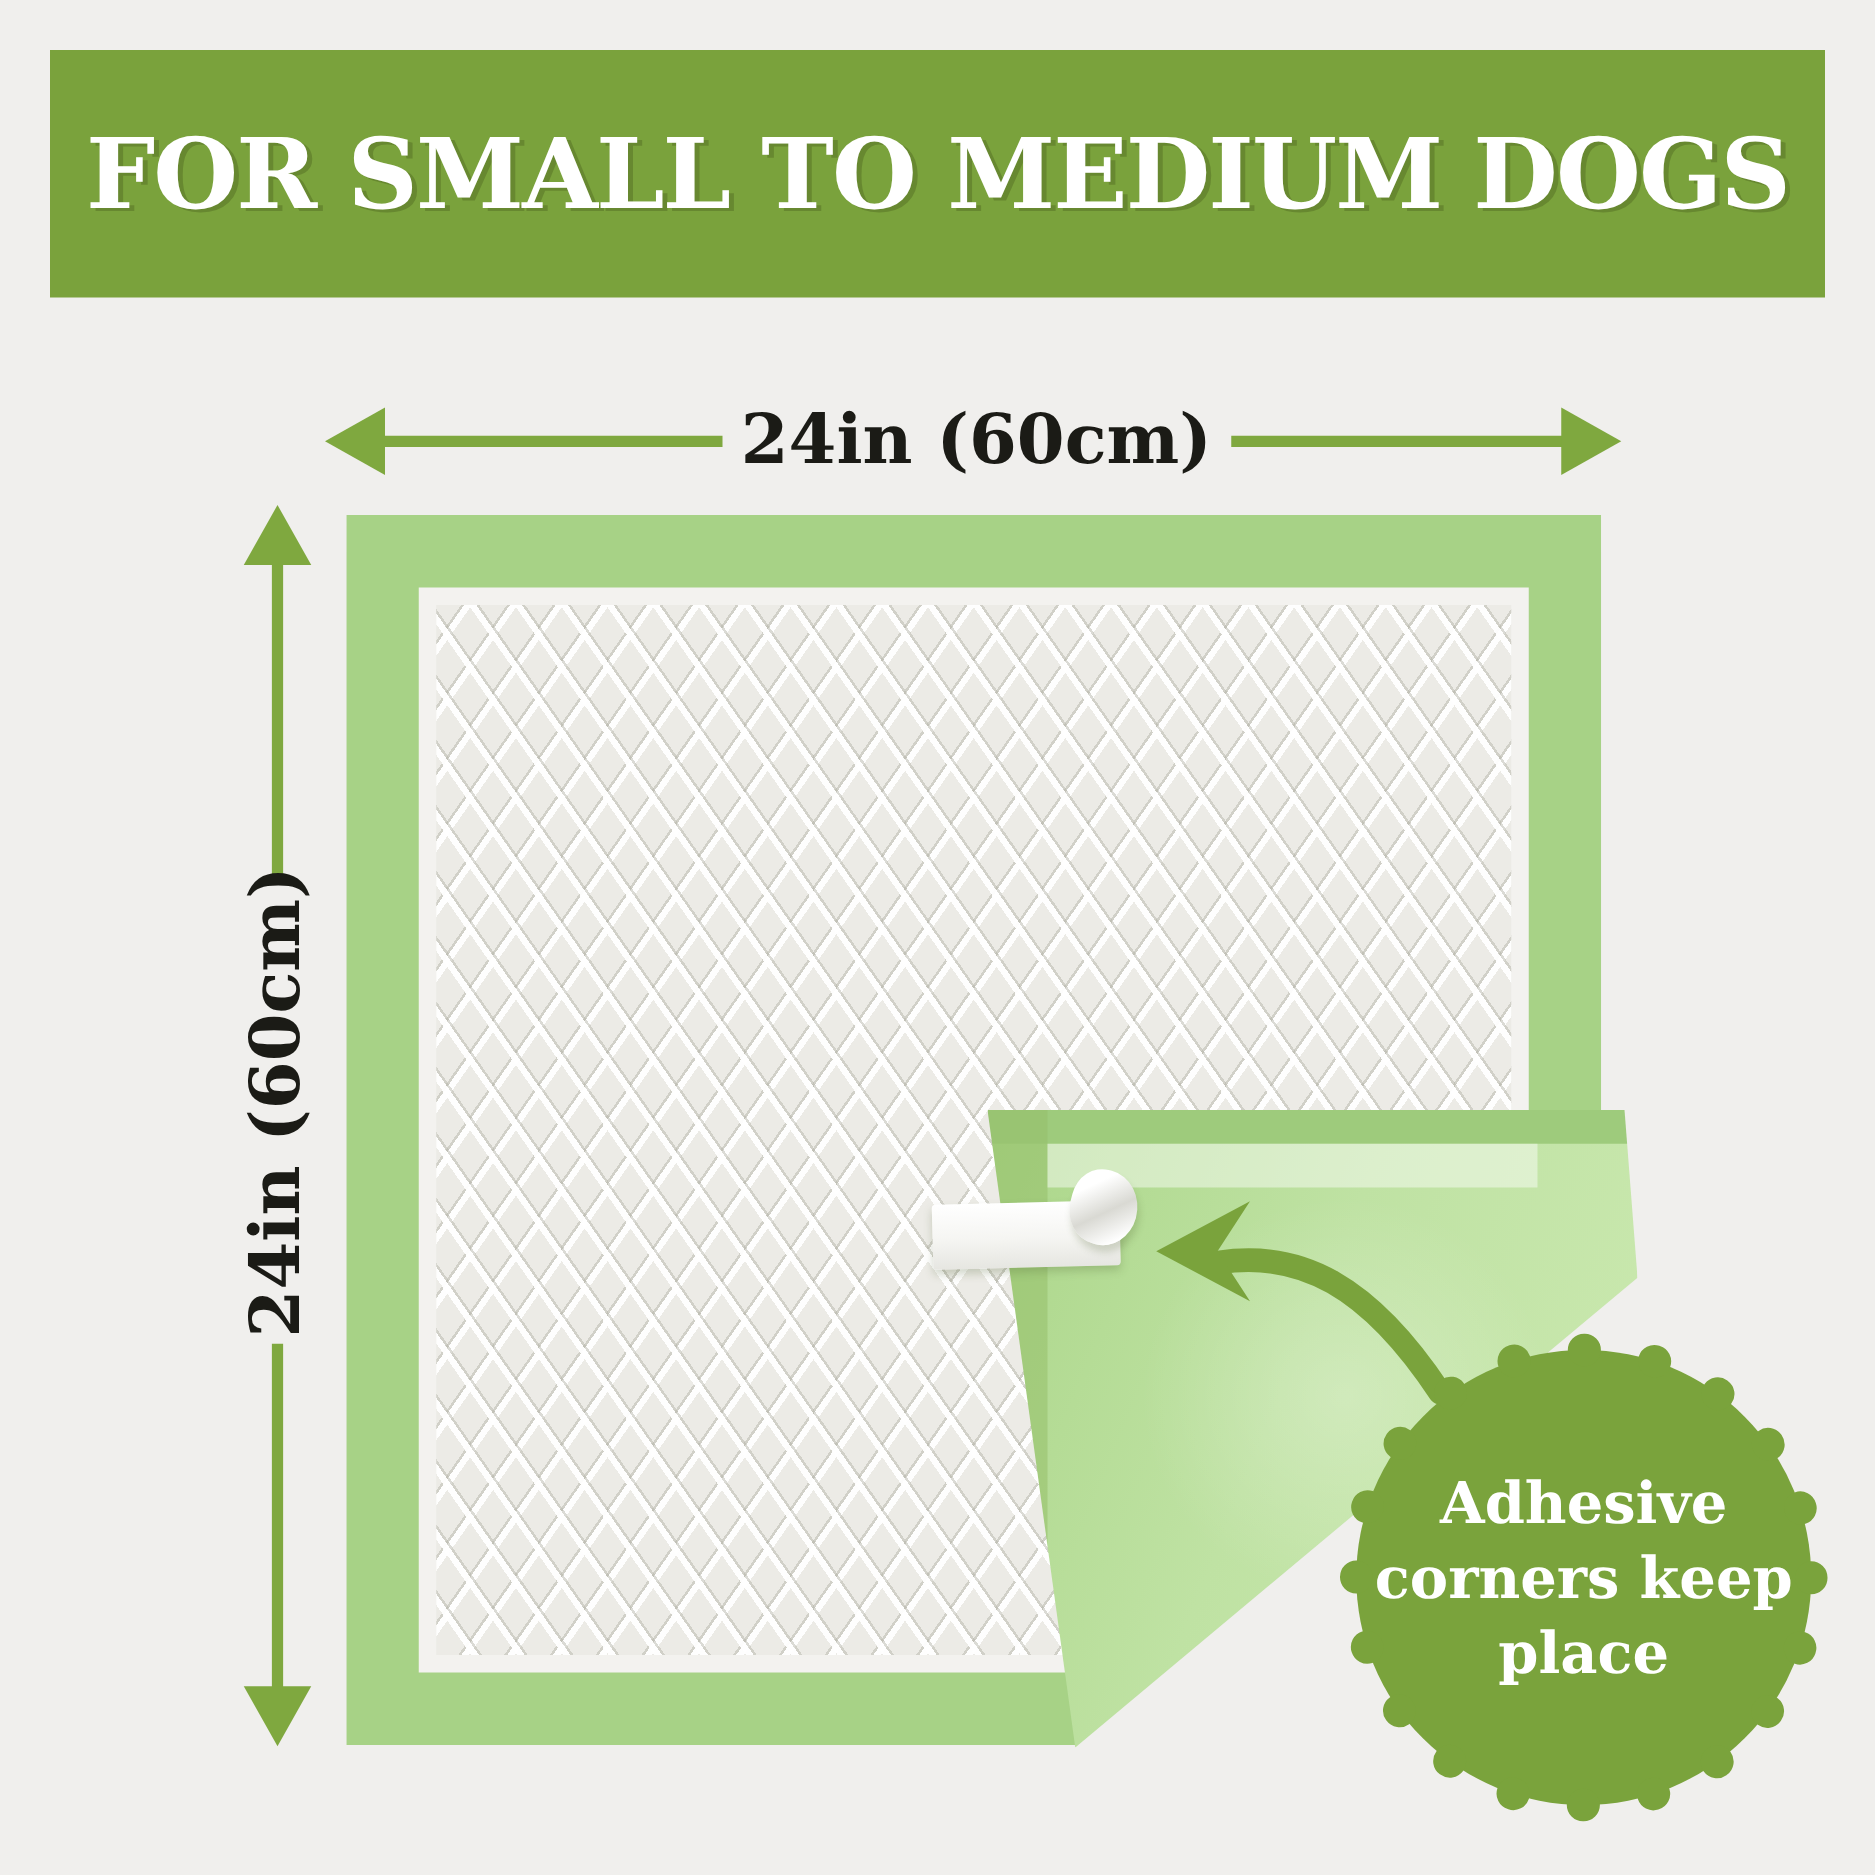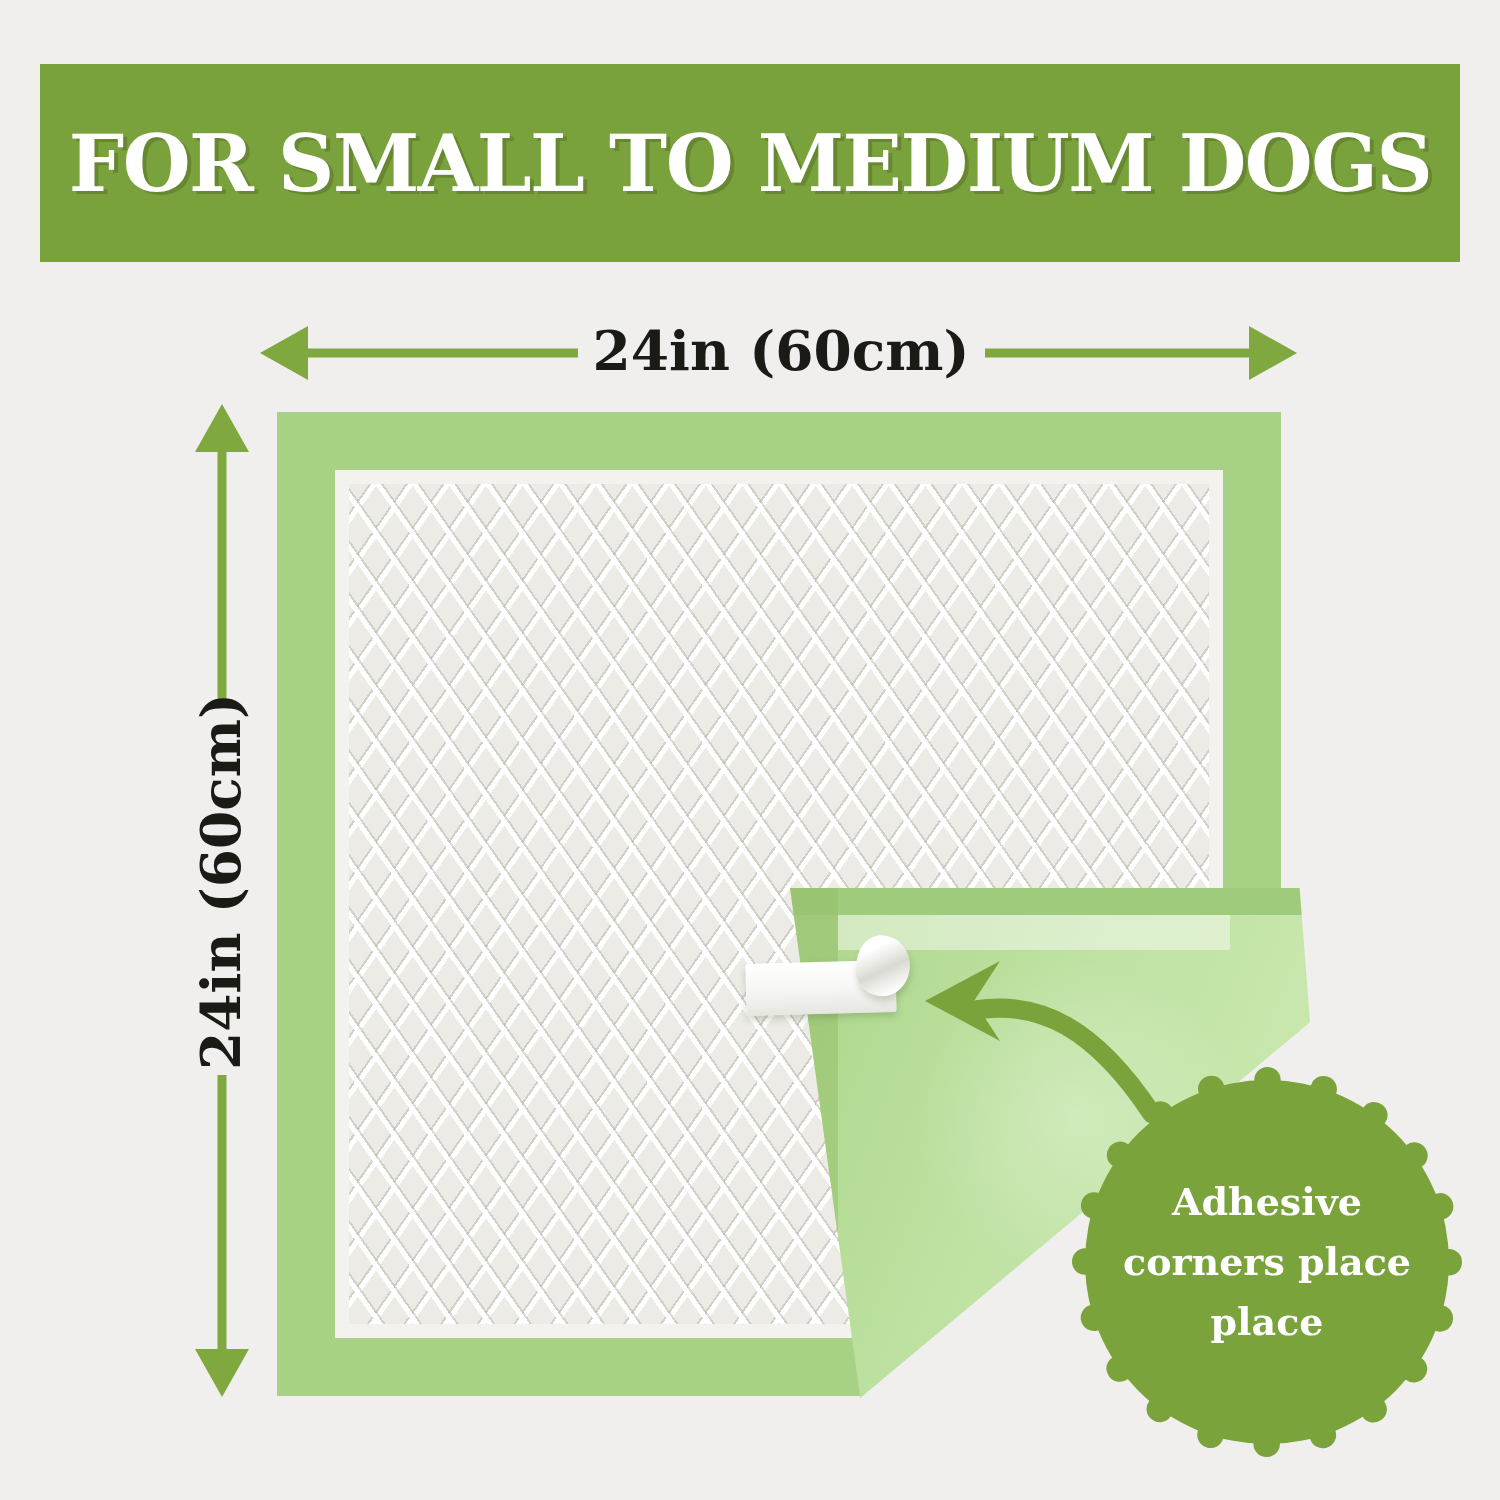--- a/index.html
+++ b/index.html
@@ -4,21 +4,21 @@
 <style>
   html,body{margin:0;padding:0;background:#e4e4e2;}
   .canvas{
     position:relative;width:1500px;height:1500px;overflow:hidden;
     background:#f0efed;
     font-family:"DejaVu Serif","Liberation Serif",serif;
   }
   
   .banner{
     position:absolute;left:40px;top:40px;width:1420px;height:198px;
-    background:#7aa23c;display:flex;align-items:center;justify-content:center;margin-top:24px;
+    background:#7aa23c;display:flex;align-items:center;justify-content:center;
   }
   .banner h1{
     margin:0;color:#ffffff;font-size:78px;font-weight:bold;
     letter-spacing:-1.5px;white-space:nowrap;
     text-shadow:4px 3px 0 rgba(70,90,25,0.35);
   }
   
   .pad{
     position:absolute;left:277px;top:412px;width:1004px;height:984px;
     background:#a7d286;
@@ -68,21 +68,21 @@
     white-space:nowrap;text-align:center;
   }
   .dim-label.h{left:581px;top:318px;width:400px;}
   .dim-label.v{left:20px;top:849px;width:400px;transform:rotate(-90deg);}
   
   .badge{position:absolute;left:1062px;top:1057px;width:410px;height:410px;}
   .badge svg{position:absolute;left:0;top:0;}
   .badge-text{
     position:absolute;inset:0;display:flex;flex-direction:column;
     align-items:center;justify-content:center;
-    color:#ffffff;font-size:38px;font-weight:bold;line-height:60px;text-align:right;
+    color:#ffffff;font-size:46px;font-weight:bold;line-height:60px;text-align:right;
   }
 </style>
 </head>
 <body>
 
 <div class="canvas">
 
   <div class="banner">
     <h1>FOR SMALL TO MEDIUM DOGS</h1>
   </div>
@@ -127,18 +127,18 @@
   <div class="dim-label h">24in (60cm)</div>
   <div class="dim-label v">24in (60cm)</div>
 
   <div class="badge">
     <svg width="410" height="410" viewBox="0 0 410 410">
       <circle cx="205" cy="205" r="182" fill="#7aa33c"></circle>
       <circle cx="205" cy="205" r="182" fill="none" stroke="#7aa33c" stroke-width="26" stroke-dasharray="0.5 56.67" stroke-linecap="round"></circle>
     </svg>
     <div class="badge-text">
       <div>Adhesive</div>
-      <div>corners place</div>
+      <div>corners keep</div>
       <div>place</div>
     </div>
   </div>
 
 </div>
 
 </body></html>

